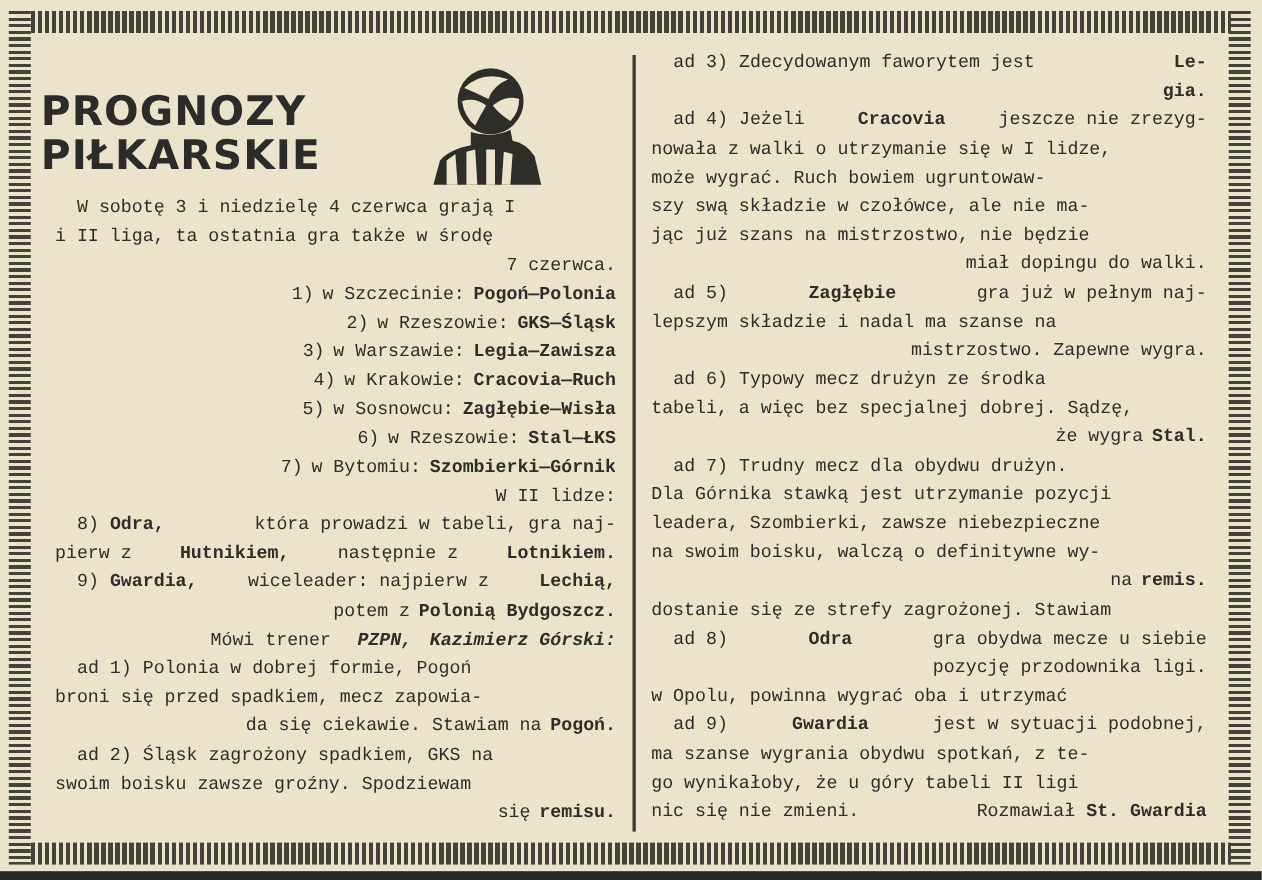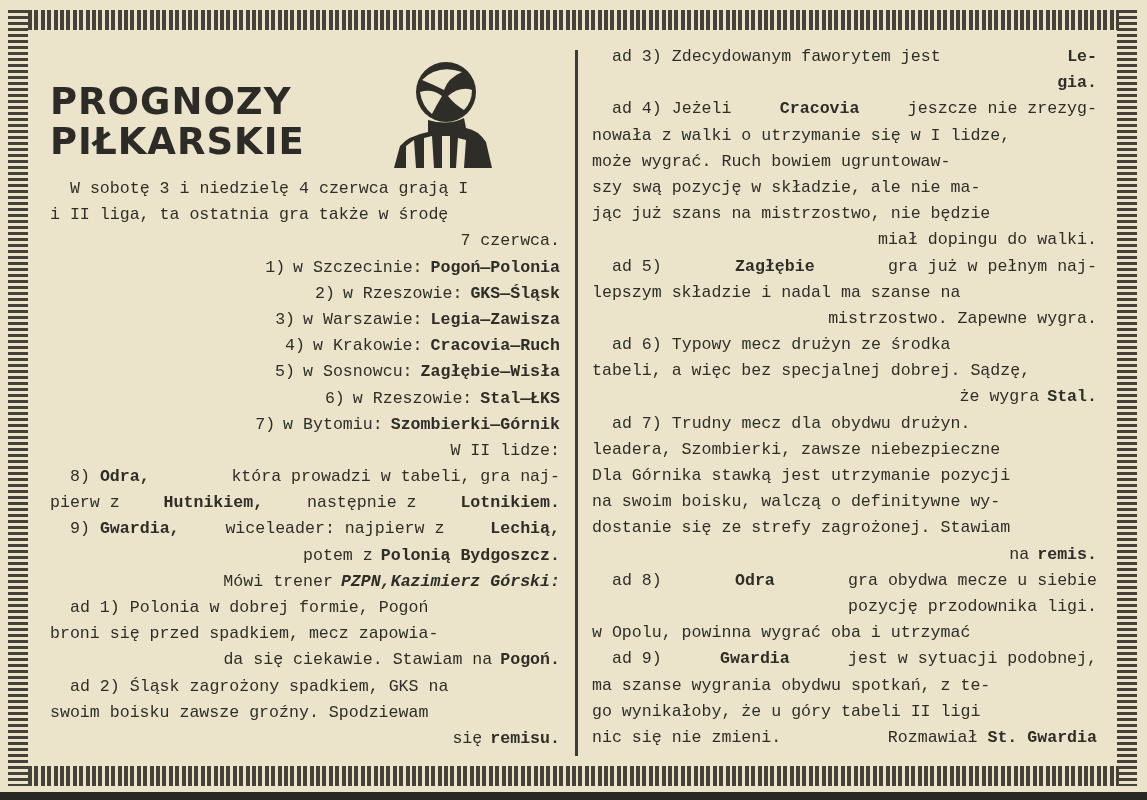--- a/index.html
+++ b/index.html
@@ -27,38 +27,38 @@
   }
   .border-left { left: 8px; }
   .border-right { left: 1117px; }
   .bottom-edge {
     position: absolute; left: 0; top: 792px; width: 1147px; height: 8px; background: #2a2824;
   }
   .col-divider {
     position: absolute; left: 575px; top: 50px; width: 3px; height: 706px; background: #3c3a34;
   }
   .title {
-    position: absolute; left: 50px; top: 82px;
+    position: absolute; left: 37px; top: 82px;
     font-family: "DejaVu Sans", sans-serif; font-weight: bold;
     font-size: 37px; line-height: 40px; letter-spacing: 1px;
     color: #2d2b27;
   }
   .title div { white-space: nowrap; }
   .emblem { position: absolute; left: 388px; top: 50px; width: 110px; height: 120px; }
   .col {
     position: absolute; font-size: 16.6px; line-height: 26.2px; font-weight: normal;
   }
   .col-left { left: 50px; top: 176px; width: 510px; }
   .col-right { left: 592px; top: 44px; width: 505px; }
   .line { white-space: nowrap; height: 26.2px; display: flex; justify-content: space-between; font-family: Liberation Mono, monospace; }
   .line.ind { padding-left: 20px; }
   .line.left { justify-content: flex-end; }
   .line.left > span { margin-right: 8px; }
   b { font-weight: bold; }
-  .it { font-style: italic; }
+  .it { font-style: italic; margin-left: 16px; }
 </style>
 </head>
 <body>
 
 <div class="page">
   <div class="border-top"></div>
   <div class="border-bottom"></div>
   <div class="border-left"></div>
   <div class="border-right"></div>
   <div class="bottom-edge"></div>
@@ -171,48 +171,48 @@
         <b>gia.</b>
       </div>
 
     <div class="line ind">
         <span>ad 4) Jeżeli</span>
         <b>Cracovia</b>
         <span>jeszcze nie zrezyg-</span>
       </div>
     <div class="line">nowała z walki o utrzymanie się w I lidze,</div>
     <div class="line">może wygrać. Ruch bowiem ugruntowaw-</div>
-    <div class="line">szy swą pozycję w składzie, ale nie ma-</div>
+    <div class="line">szy swą składzie w czołówce, ale nie ma-</div>
     <div class="line">jąc już szans na mistrzostwo, nie będzie</div>
     <div class="line left">miał dopingu do walki.</div>
 
     <div class="line ind">
         <span>ad 5)</span>
         <b>Zagłębie</b>
         <span>gra już w pełnym naj-</span>
       </div>
     <div class="line">lepszym składzie i nadal ma szanse na</div>
     <div class="line left">mistrzostwo. Zapewne wygra.</div>
 
     <div class="line ind">ad 6) Typowy mecz drużyn ze środka</div>
     <div class="line">tabeli, a więc bez specjalnej dobrej. Sądzę,</div>
     <div class="line left">
         <span>że wygra</span>
         <b>Stal.</b>
       </div>
 
     <div class="line ind">ad 7) Trudny mecz dla obydwu drużyn.</div>
+    <div class="line">Dla Górnika stawką jest utrzymanie pozycji</div>
     <div class="line">leadera, Szombierki, zawsze niebezpieczne</div>
-    <div class="line">Dla Górnika stawką jest utrzymanie pozycji</div>
     <div class="line">na swoim boisku, walczą o definitywne wy-</div>
-    <div class="line">dostanie się ze strefy zagrożonej. Stawiam</div>
     <div class="line left">
         <span>na</span>
         <b>remis.</b>
       </div>
+    <div class="line">dostanie się ze strefy zagrożonej. Stawiam</div>
 
     <div class="line ind">
         <span>ad 8)</span>
         <b>Odra</b>
         <span>gra obydwa mecze u siebie</span>
       </div>
     <div class="line left">pozycję przodownika ligi.</div>
     <div class="line">w Opolu, powinna wygrać oba i utrzymać</div>
 
     <div class="line ind">

